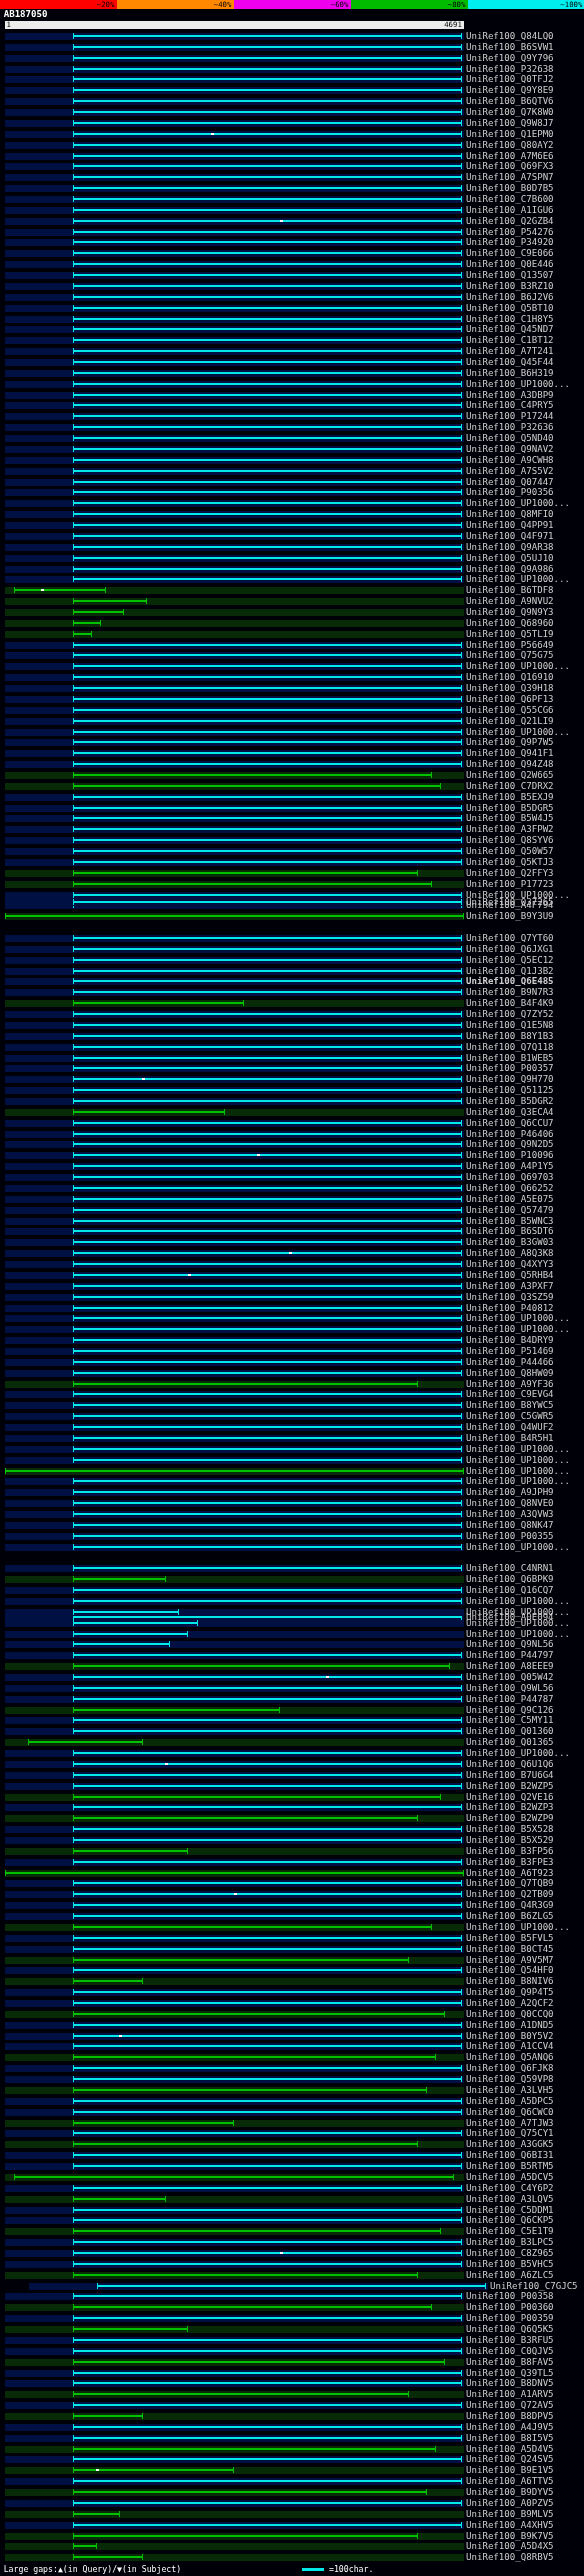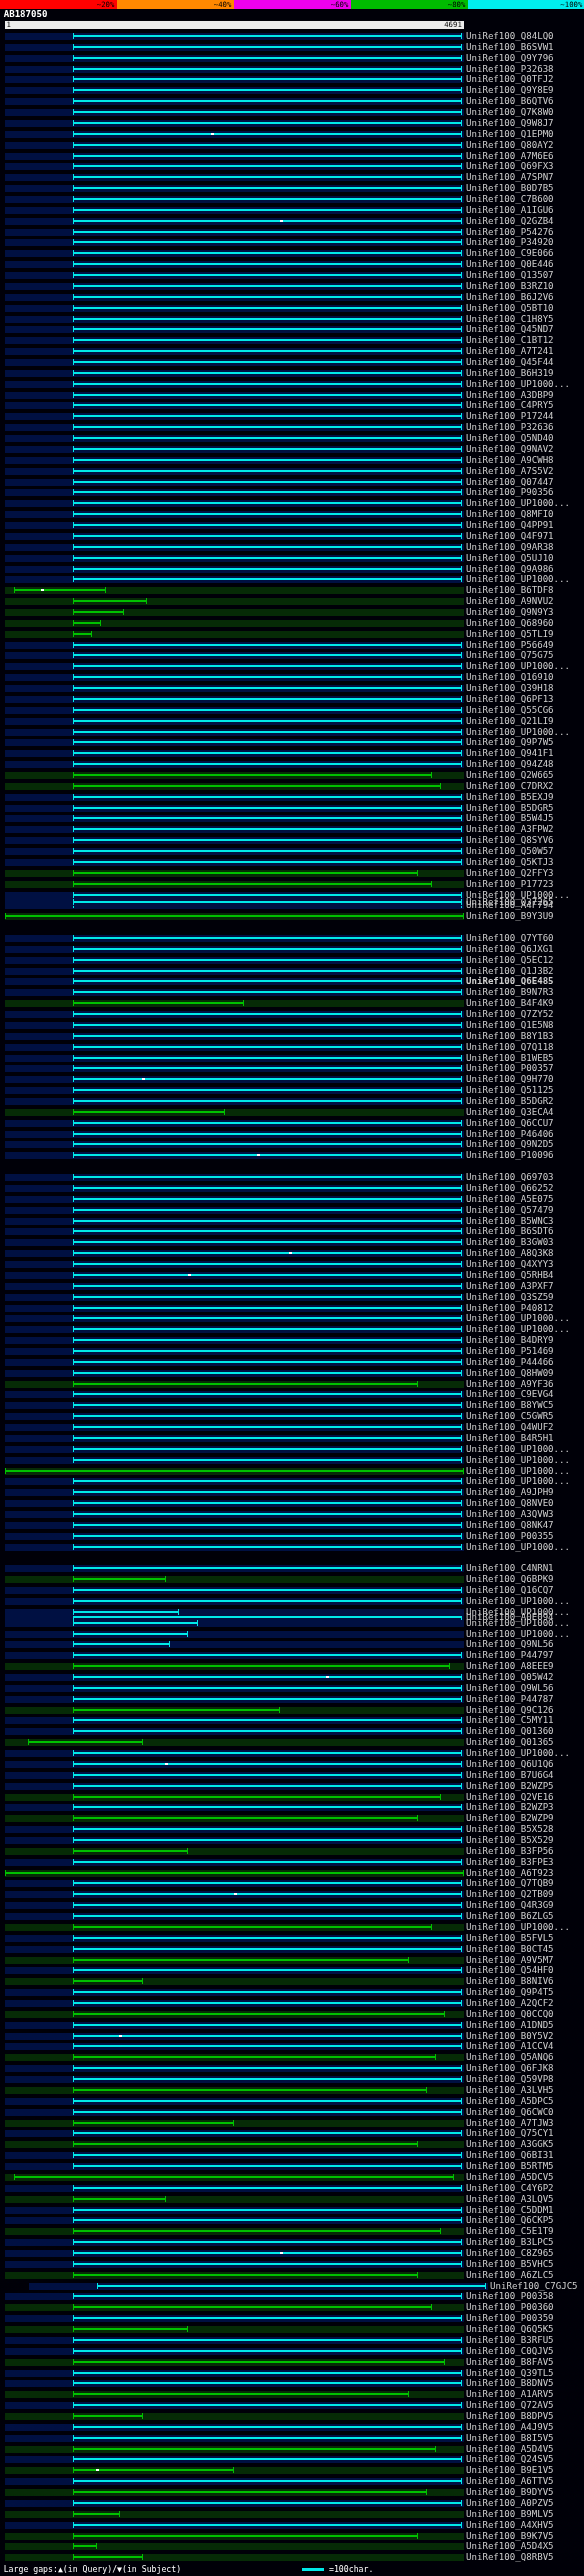--- a/index.html
+++ b/index.html
@@ -782,20 +782,27 @@
       <span class="lbl">UniRef100_Q9N2D5</span>
     </div>
     <div class="row" style="top: 1119px;">
       <div class="stripe" style="background: rgb(0, 16, 66);"></div>
       <div class="bar" style="left: 73px; width: 389px; border-color: rgb(0, 232, 232);">
         <i style="background: rgb(0, 232, 232);"></i>
       </div>
       <div class="mk" style="left: 257px; background: rgb(255, 255, 255);"></div>
       <span class="lbl">UniRef100_P10096</span>
     </div>
+    <div class="row" style="top: 1130px;">
+      <div class="stripe" style="background: rgb(0, 16, 66);"></div>
+      <div class="bar" style="left: 73px; width: 389px; border-color: rgb(0, 232, 232);">
+        <i style="background: rgb(0, 232, 232);"></i>
+      </div>
+      <span class="lbl">UniRef100_A4P1Y5</span>
+    </div>
     <div class="row" style="top: 1141px;">
       <div class="stripe" style="background: rgb(0, 16, 66);"></div>
       <div class="bar" style="left: 73px; width: 389px; border-color: rgb(0, 232, 232);">
         <i style="background: rgb(0, 232, 232);"></i>
       </div>
       <span class="lbl">UniRef100_Q69703</span>
     </div>
     <div class="row" style="top: 1152px;">
       <div class="stripe" style="background: rgb(0, 16, 66);"></div>
       <div class="bar" style="left: 73px; width: 389px; border-color: rgb(0, 232, 232);">

